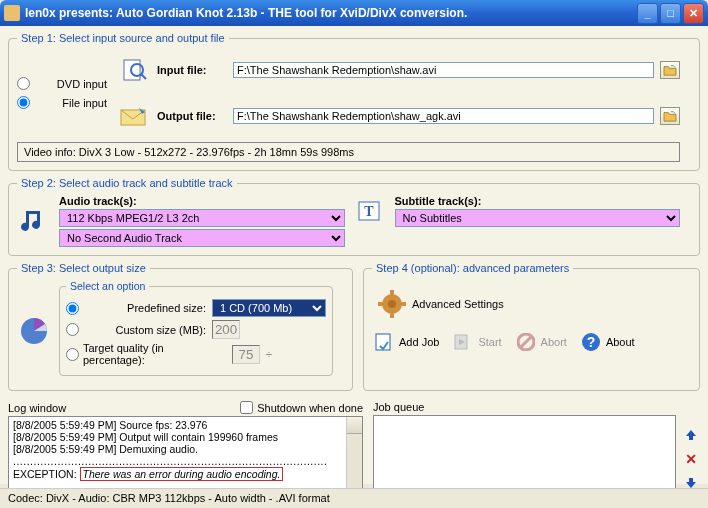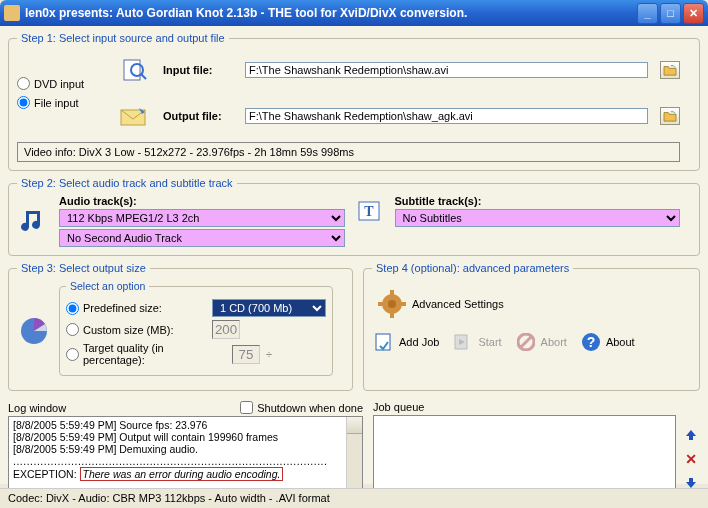--- a/index.html
+++ b/index.html
@@ -5,22 +5,22 @@
 * { box-sizing: border-box; margin: 0; padding: 0; }
 body { font-family: Tahoma, sans-serif; font-size: 11px; background: #ece9d8; width: 708px; height: 508px; overflow: hidden; }
 .titlebar { height: 26px; background: linear-gradient(to bottom, #3a8de8 0%, #2565d0 50%, #1a50b8 100%); display: flex; align-items: center; padding: 0 4px; color: white; border-radius: 6px 6px 0 0; }
 .titlebar .appicon { width: 16px; height: 16px; background: #e8c070; border-radius: 2px; margin-right: 5px; }
 .titlebar .title { flex: 1; font-weight: bold; font-size: 12px; }
 .winbtn { width: 21px; height: 21px; margin-left: 2px; border: 1px solid #255dbb; border-radius: 3px; display: flex; align-items: center; justify-content: center; font-weight: bold; color: white; background: linear-gradient(to bottom, #7bb0f0, #3a7de0); cursor: pointer; font-size: 11px; }
 .winbtn.close { background: linear-gradient(to bottom, #f08070, #d04030); }
 .content { padding: 6px 8px 4px 8px; background: #f5f2e6; height: 458px; }
 fieldset { border: 1px solid #c0bca8; border-radius: 4px; padding: 6px 19px 8px 8px; margin-bottom: 6px; background: #f5f2e6; }
 legend { color: #1a50b8; padding: 0 4px; font-size: 11px; }
-.row { display: flex; align-items: center; gap: 12px; margin: 3px 0; }
-.radio { display: flex; align-items: center; gap: 4px; cursor: pointer; }
+.row { display: flex; align-items: center; gap: 6px; margin: 3px 0; }
+.radio { display: flex; align-items: center; gap: 4px; cursor: pointer; justify-content: space-between; }
 .radio input { margin: 0; }
 .label-bold { font-weight: bold; }
 input[type=text], select { font-family: Tahoma, sans-serif; font-size: 11px; padding: 1px 3px; border: 1px solid #7f9db9; background: white; }
 .browse-btn { width: 20px; height: 18px; background: linear-gradient(to bottom, #fefefe, #e5e2d2); border: 1px solid #96947a; cursor: pointer; display: flex; align-items: center; justify-content: center; }
 .browse-btn svg { width: 14px; height: 12px; }
 .icon32 { width: 34px; height: 34px; display: flex; align-items: center; justify-content: center; }
 .info-box { border: 1px solid #888; padding: 3px 6px; background: #f5f2e6; font-size: 11px; }
 .twocol { display: flex; gap: 8px; }
 .step3-4 { display: flex; gap: 10px; }
 .step3 { width: 345px; }

